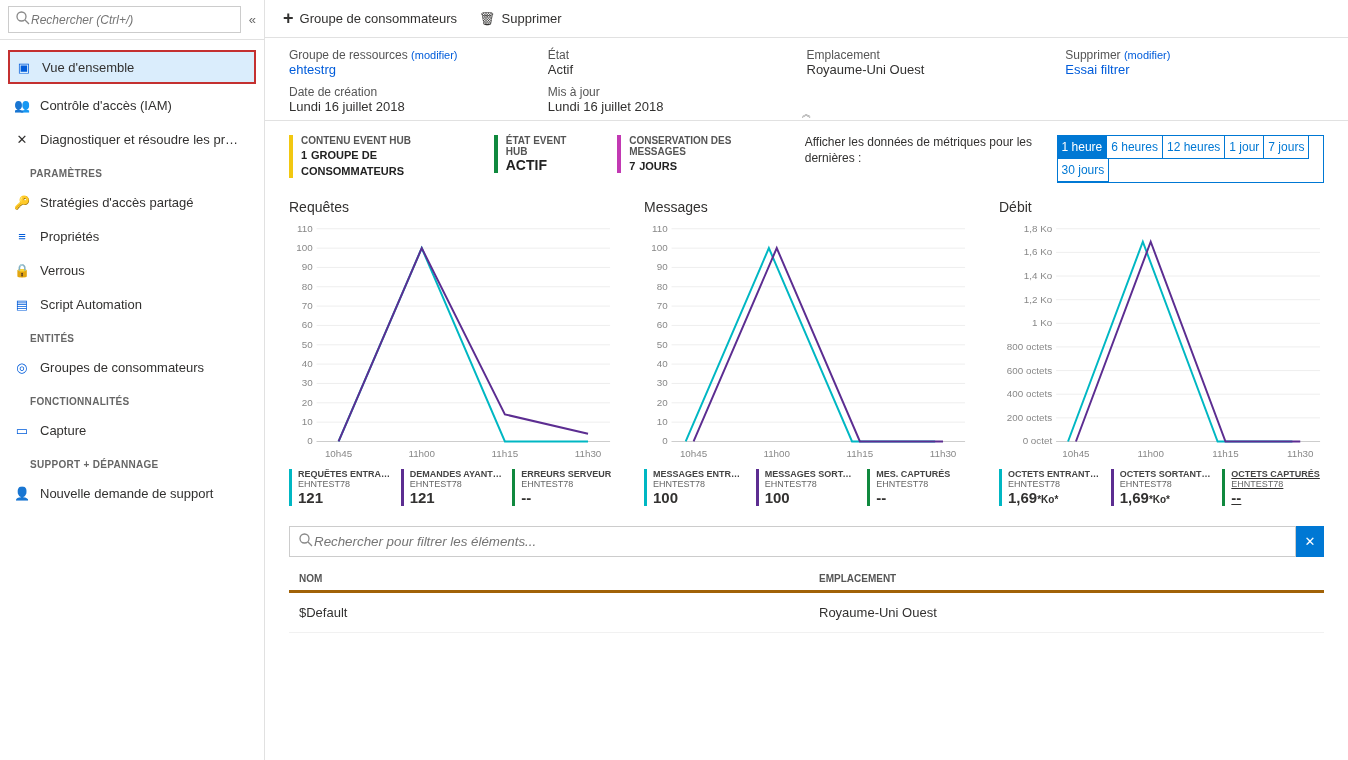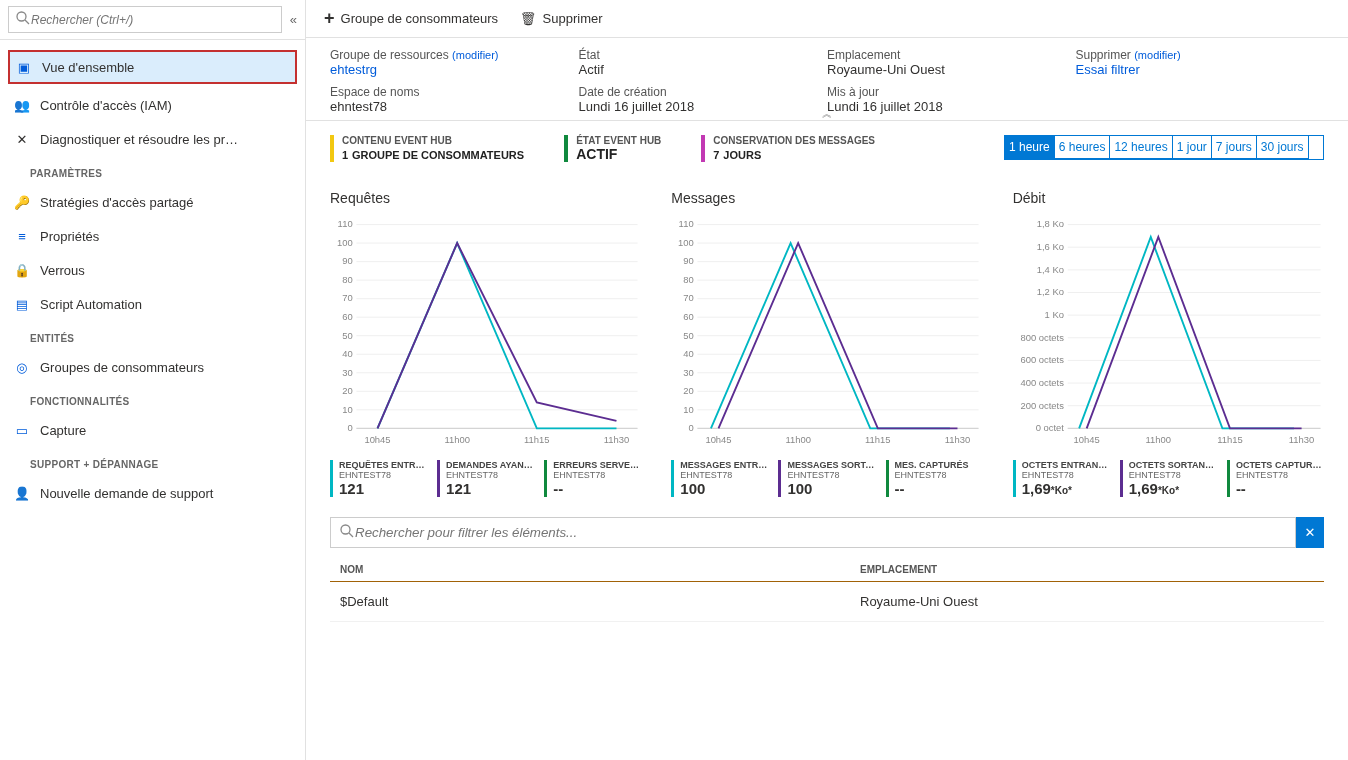--- a/index.html
+++ b/index.html
@@ -1,38 +1,38 @@
 <!DOCTYPE html>
 <html><head>
 <meta charset="utf-8">
 <style>
 *{box-sizing:border-box;margin:0;padding:0;font-family:"Segoe UI",Arial,sans-serif}
 body{display:flex;height:760px;width:1348px;font-size:13px;color:#323130;background:#fff;overflow:hidden}
-.sidebar{width:306px;border-right:1px solid #e1e1e1;display:flex;flex-direction:column}
+.sidebar{width:265px;border-right:1px solid #e1e1e1;display:flex;flex-direction:column}
 .searchbar{display:flex;align-items:center;padding:6px 8px;border-bottom:1px solid #e1e1e1}
 .searchbar .box{flex:1;display:flex;align-items:center;border:1px solid #ccc;padding:3px 6px;background:#fff}
 .searchbar input{border:none;outline:none;flex:1;font-style:italic;color:#888;font-size:12px}
 .searchbar .collapse{margin-left:8px;color:#666;cursor:pointer}
 .menu{padding:6px 0}
 .menu-item{display:flex;align-items:center;padding:9px 14px;cursor:pointer;gap:10px}
 .menu-item.selected{background:#daedfc;border:2px solid #c43030;margin:4px 8px;padding:7px 6px}
 .menu-item .mi-icon{width:16px;height:16px;display:flex;align-items:center;justify-content:center;font-size:13px}
 .menu-header{font-size:10px;font-weight:600;color:#666;letter-spacing:.3px;padding:12px 30px 6px}
 .blue{color:#015cda}
 .main{flex:1;display:flex;flex-direction:column;overflow:hidden}
 .toolbar{display:flex;align-items:center;padding:8px 18px;border-bottom:1px solid #e1e1e1;gap:22px}
 .tool-btn{display:flex;align-items:center;gap:6px;cursor:pointer;font-size:13px}
 .ess{padding:10px 24px 6px;display:grid;grid-template-columns:repeat(4,1fr);row-gap:8px;border-bottom:1px solid #e1e1e1;position:relative}
 .ess .lbl{font-size:12px;color:#555}
 .ess .val{font-size:13px}
 .ess .link{color:#015cda;cursor:pointer}
 .ess .mod{color:#015cda;font-size:11px}
 .ess-accordion{position:absolute;bottom:-1px;left:50%;transform:translateX(-50%);font-size:10px;color:#888;cursor:pointer}
 .content{flex:1;padding:14px 24px 18px;overflow-y:auto}
-.summary-row{display:flex;align-items:flex-start;gap:40px;margin-bottom:28px}
+.summary-row{display:flex;align-items:flex-start;gap:40px;margin-bottom:16px}
 .pill{border-left:4px solid;padding-left:8px}
 .pill .t{font-size:10px;font-weight:600;color:#555}
 .pill .v{font-size:14px;font-weight:600;color:#222}
 .pill .v span{font-size:11px;font-weight:600}
 .time-sel{margin-left:auto;display:flex;align-items:flex-start;gap:12px}
 .time-sel .prompt{font-size:12px;text-align:left;line-height:1.3}
 .time-btns{display:flex;flex-wrap:wrap;width:320px;border:1px solid #0078d4}
 .time-btns div{padding:4px 4px;font-size:12px;color:#0078d4;border-right:1px solid #0078d4;border-bottom:1px solid #0078d4;cursor:pointer}
 .time-btns div.sel{background:#0078d4;color:#fff}
 .charts{display:flex;gap:30px;margin-top:8px}
@@ -43,21 +43,21 @@
 .stats{display:flex;gap:10px;margin-top:6px}
 .stat{border-left:3px solid;padding-left:6px;min-width:0;flex:1}
 .stat .t{font-size:9px;font-weight:600;color:#444;white-space:nowrap;overflow:hidden;text-overflow:ellipsis}
 .stat .s{font-size:9px;color:#666}
 .stat .v{font-size:15px;font-weight:600}
 .stat .u{font-size:10px;font-weight:600}
 .filter-row{display:flex;margin:20px 0 10px}
 .filter-row .fbox{flex:1;border:1px solid #ccc;display:flex;align-items:center;padding:5px 8px}
 .filter-row input{border:none;outline:none;flex:1;font-style:italic;color:#3b82f6}
 .filter-row .close{background:#0078d4;color:#fff;width:28px;display:flex;align-items:center;justify-content:center;cursor:pointer}
-.table-head{display:flex;font-size:10px;font-weight:600;color:#555;padding:6px 10px;border-bottom:1px solid #a16207}
+.table-head{display:flex;font-size:10px;font-weight:600;color:#555;padding:6px 10px;border-bottom:3px solid #a16207}
 .table-row{display:flex;padding:12px 10px;border-bottom:1px solid #f1f1f1;font-size:13px}
 .col-name{flex:0 0 520px}
 .col-loc{flex:1}
 .icon-svg{width:16px;height:16px}
 </style>
 </head>
 <body>
 
 <div class="sidebar">
   <div class="searchbar">
@@ -147,24 +147,20 @@
     </div>
     <div>
       <div class="lbl">Emplacement</div>
       <div class="val">Royaume-Uni Ouest</div>
     </div>
     <div>
       <div class="lbl"><span>Supprimer</span> <span class="mod">(modifier)</span></div>
       <div class="val link">Essai filtrer</div>
     </div>
     <div>
-      <div class="lbl">Espace de noms</div>
-      <div class="val">ehntest78</div>
-    </div>
-    <div>
       <div class="lbl">Date de création</div>
       <div class="val">Lundi 16 juillet 2018</div>
     </div>
     <div>
       <div class="lbl">Mis à jour</div>
       <div class="val">Lundi 16 juillet 2018</div>
     </div>
     <span class="ess-accordion">︽</span>
   </div>
 
@@ -176,20 +172,21 @@
       </div>
       <div class="pill" style="border-color:#10893e">
         <div class="t">ÉTAT EVENT HUB</div>
         <div class="v">ACTIF</div>
       </div>
       <div class="pill" style="border-color:#c239b3">
         <div class="t">CONSERVATION DES MESSAGES</div>
         <div class="v"><span>7</span> <span>JOURS</span></div>
       </div>
       <div class="time-sel">
+        <div class="prompt">Afficher les données de métriques pour les dernières :</div>
         <div class="time-btns" id="time-btns">
             <div class="sel">1 heure</div>
             <div>6 heures</div>
             <div>12 heures</div>
             <div>1 jour</div>
             <div>7 jours</div>
             <div>30 jours</div>
           </div>
       </div>
     </div>
@@ -336,21 +333,21 @@
             <div class="stat" style="border-color: rgb(0, 183, 195);">
               <div class="t">OCTETS ENTRANTS (…</div>
               <div class="s">EHNTEST78</div>
               <div class="v">1,69<span class="u">*Ko*</span></div>
             </div>
             <div class="stat" style="border-color: rgb(92, 45, 145);">
               <div class="t">OCTETS SORTANTS (…</div>
               <div class="s">EHNTEST78</div>
               <div class="v">1,69<span class="u">*Ko*</span></div>
             </div>
-            <div class="stat" style="border-color: rgb(16, 137, 62);">
+            <div class="stat" style="border-color: rgb(16, 137, 62); text-decoration: underline;">
               <div class="t">OCTETS CAPTURÉS</div>
               <div class="s">EHNTEST78</div>
               <div class="v">--</div>
             </div>
           </div>
         </div>
       </div>
 
     <div class="filter-row">
       <div class="fbox">

